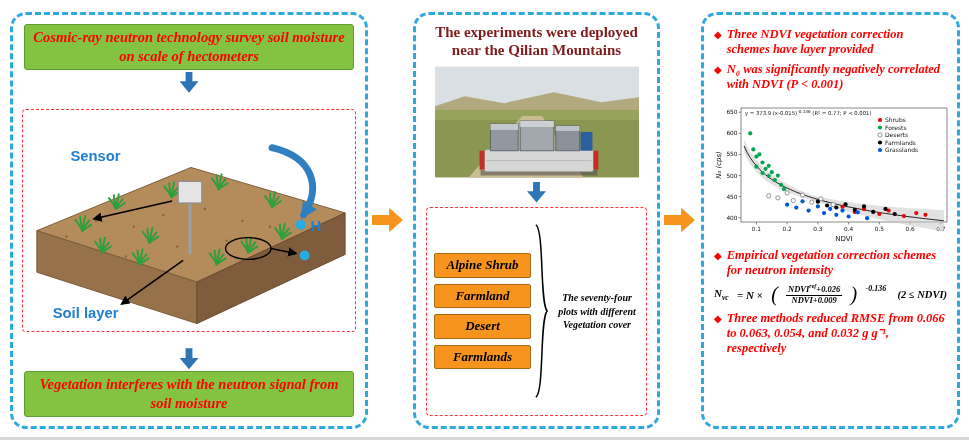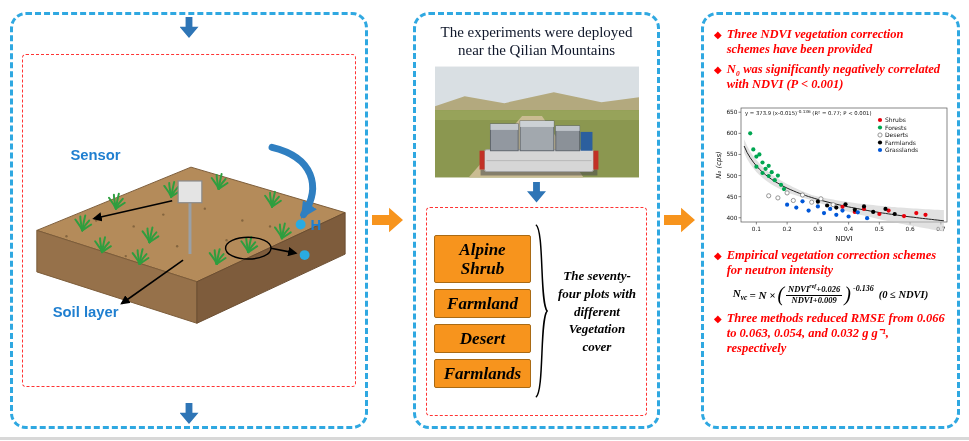--- a/index.html
+++ b/index.html
@@ -24,61 +24,64 @@
 
   .green-box { width:calc(100% - 22px); background:#84c341; border:1px solid #5f9c2e; border-radius:3px;
                padding:3px 8px; text-align:center; color:#ff0000; font-weight:bold; font-style:italic;
                font-size:14.5px; line-height:1.3; }
   .green-box.top { margin-top:9px; }
   .green-box.bottom { margin-bottom:9px; }
 
   .illustration { position:relative; width:calc(100% - 18px); flex:1; border:1.6px dashed #ff3333;
                   border-radius:4px; margin:14px 0; overflow:hidden; }
 
-  .m-title { color:#0f172a; font-weight:normal; font-size:15px; text-align:center;
+  .m-title { color:#7f1d1d; font-weight:bold; font-size:15px; text-align:center;
              margin:8px 10px 2px; line-height:1.22; }
   .photo { width:204px; height:112px; margin:4px 0 2px; flex:0 0 auto; }
   .photo svg { width:100%; height:100%; display:block; }
 
   .veg-wrap { border:1.6px dashed #ff3333; border-radius:4px; width:calc(100% - 20px); flex:1;
               margin:2px 0 10px; display:flex; align-items:center; padding:8px 4px 8px 7px; gap:2px; }
   .veg-col { display:flex; flex-direction:column; gap:6px; width:97px; flex:0 0 auto; }
   .veg-box { background:#f7941d; border:1px solid #a96a14; border-radius:2px; color:#000;
-             font-weight:bold; font-style:italic; font-size:17px; text-align:center;
+             font-weight:bold; font-style:italic; font-size:13px; text-align:center;
              padding:4px 2px; line-height:1.12; }
   .brace { flex:0 0 auto; margin:0 1px; }
-  .veg-caption { flex:1; font-style:italic; font-weight:bold; font-size:13px; color:#000;
+  .veg-caption { flex:1; font-style:italic; font-weight:bold; font-size:10px; color:#000;
                  text-align:center; line-height:1.35; padding:0 1px; }
 
   .bullet { display:flex; gap:5px; margin:3px 0 2px; }
   .diamond { color:#ff0000; font-size:10px; line-height:1.6; flex:0 0 auto; font-style:normal; }
   .bullet-text { color:#ff0000; font-weight:bold; font-style:italic; font-size:12.5px; line-height:1.2; }
 
   .chart { width:238px; height:148px; margin:2px auto 1px; background:#fff; }
   .chart svg { display:block; }
 
-  .formula { display:flex; align-items:center; justify-content:center; gap:2px;
+  .formula { display:flex; align-items:center; justify-content:space-between; gap:2px;
              margin:3px 0 2px; color:#000; font-size:11px; font-weight:bold; font-style:italic; }
   .formula sub { font-size:7.5px; }
   .frac { display:inline-flex; flex-direction:column; text-align:center; font-size:8.5px; line-height:1.15; }
   .frac .num { border-bottom:1px solid #000; padding:0 2px; }
   .frac .num sup { font-size:6px; }
   .frac .den { padding:0 2px; }
   .big-paren { font-size:20px; font-weight:normal; }
   .exp { font-size:8px; align-self:flex-start; margin-top:1px; }
   .cond { font-size:10.5px; margin-left:3px; }
 
   .blue-label { fill:#1f7fd0; font-weight:bold; font-family:"Liberation Sans", sans-serif; }
 </style>
 </head>
 <body>
 
 <div class="canvas">
 
   <section class="panel left">
+    <div class="green-box top">
+      <span>Cosmic-ray neutron technology survey soil moisture on scale of hectometers</span>
+    </div>
     <div class="down-arrow"></div>
 
     <div class="illustration">
       <svg viewBox="0 0 336 212" preserveAspectRatio="xMidYMid meet" style="position:absolute;inset:0;width:100%;height:100%">
         <defs>
           <marker id="ahB" viewBox="0 0 10 10" refX="8" refY="5" markerWidth="6" markerHeight="6" orient="auto-start-reverse">
             <path d="M0,0 L10,5 L0,10 z" fill="#000"></path>
           </marker>
           <marker id="ahBlue" viewBox="0 0 10 10" refX="7" refY="5" markerWidth="2.4" markerHeight="2.4" orient="auto-start-reverse">
             <path d="M0,0 L10,5 L0,10 z" fill="#2f7fc1"></path>
@@ -139,20 +142,23 @@
         <circle cx="281" cy="110" r="5" fill="#29abe2"></circle>
         <circle cx="285" cy="141" r="5" fill="#29abe2"></circle>
 
         <text x="48" y="45" class="blue-label" font-size="15">Sensor</text>
         <text x="291" y="116" class="blue-label" font-size="15">H</text>
         <text x="30" y="204" class="blue-label" font-size="15">Soil layer</text>
       </svg>
     </div>
 
     <div class="down-arrow"></div>
+    <div class="green-box bottom">
+      <span>Vegetation interferes with the neutron signal from soil moisture</span>
+    </div>
   </section>
 
   <div class="flow-arrow a1"></div>
 
   <section class="panel middle">
     <div class="m-title">The experiments were deployed near the Qilian Mountains</div>
 
     <div class="photo">
       <svg viewBox="0 0 206 112">
         <rect x="0" y="0" width="206" height="42" fill="#d9dfe3"></rect>
@@ -192,21 +198,21 @@
       <div class="veg-caption">The seventy-four plots with different Vegetation cover</div>
     </div>
   </section>
 
   <div class="flow-arrow a2"></div>
 
   <section class="panel right">
 
     <div class="bullet">
       <span class="diamond">◆</span>
-      <span class="bullet-text">Three NDVI vegetation correction schemes have been provided</span>
+      <span class="bullet-text">Three NDVI vegetation correction schemes have layer provided</span>
     </div>
 
     <div class="bullet">
       <span class="diamond">◆</span>
       <span class="bullet-text">N₀ was significantly negatively correlated with NDVI (P &lt; 0.001)</span>
     </div>
 
     <div class="chart">
         <svg viewBox="0 0 238 148" width="100%" height="100%" font-family="DejaVu Sans, sans-serif">
           <rect x="0" y="0" width="238" height="148" fill="#fff"></rect>
@@ -315,21 +321,21 @@
     <div class="formula">
       <span><span>N</span><sub>vc</sub></span>
       <span>= N ×</span>
       <span class="big-paren">(</span>
       <span class="frac">
         <span class="num"><span>NDVI</span><sup>ref</sup><span>+0.026</span></span>
         <span class="den">NDVI+0.009</span>
       </span>
       <span class="big-paren">)</span>
       <span class="exp">-0.136</span>
-      <span class="cond">(0 ≤ NDVI)</span>
+      <span class="cond">(2 ≤ NDVI)</span>
     </div>
 
     <div class="bullet">
       <span class="diamond">◆</span>
       <span class="bullet-text">Three methods reduced RMSE from 0.066 to 0.063, 0.054, and 0.032 g g⁻¹, respectively</span>
     </div>
   </section>
 
   <div class="bottom-line"></div>
 </div>

